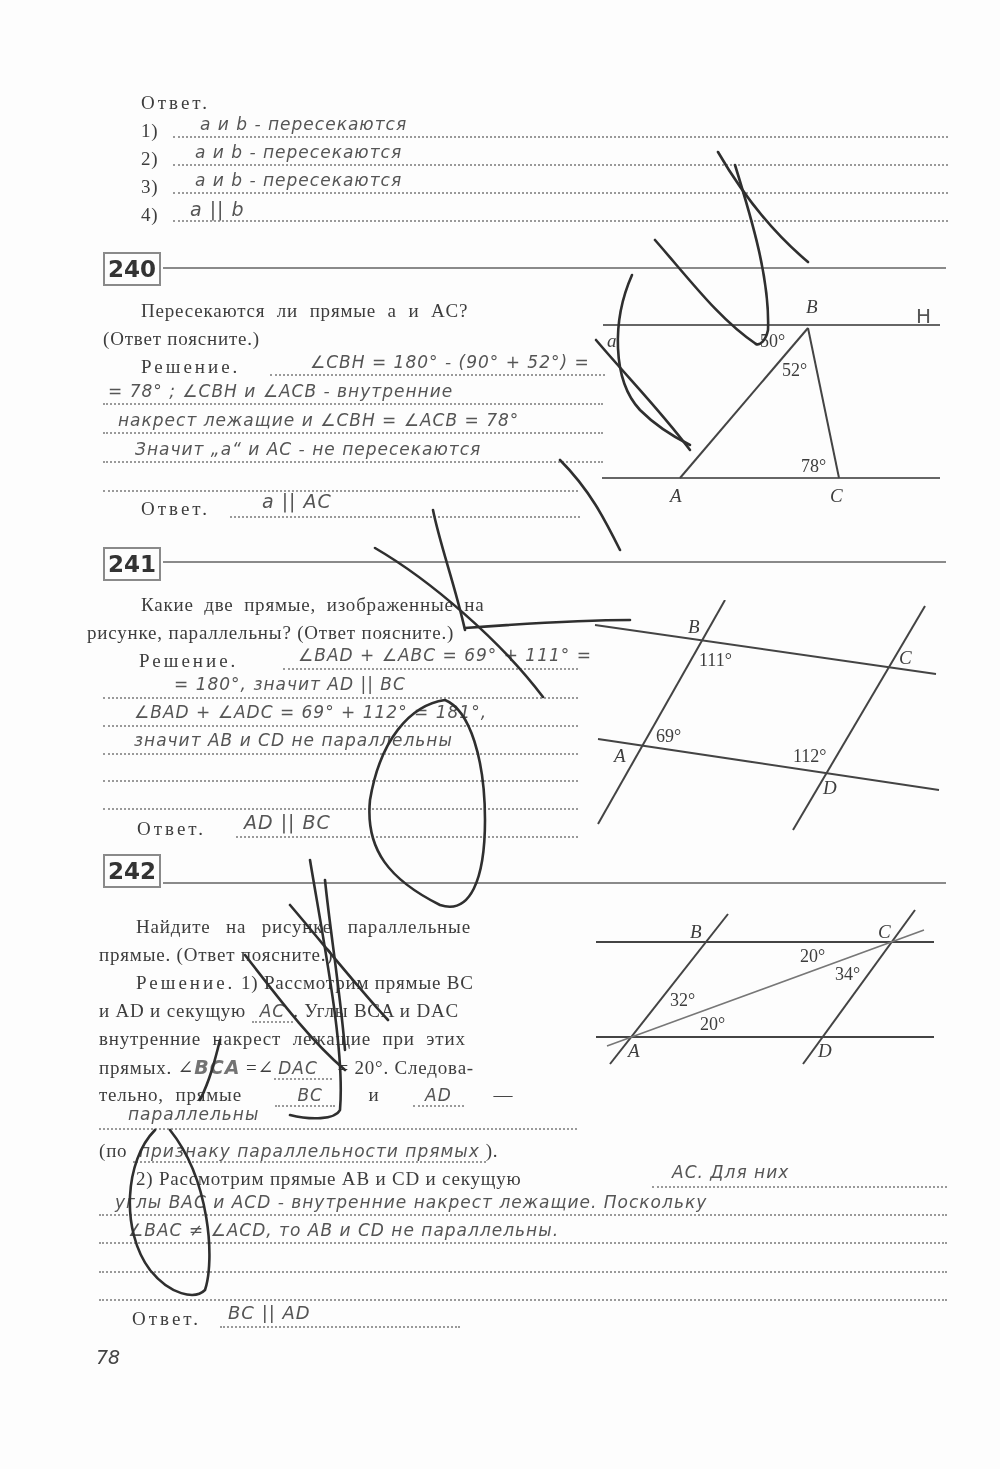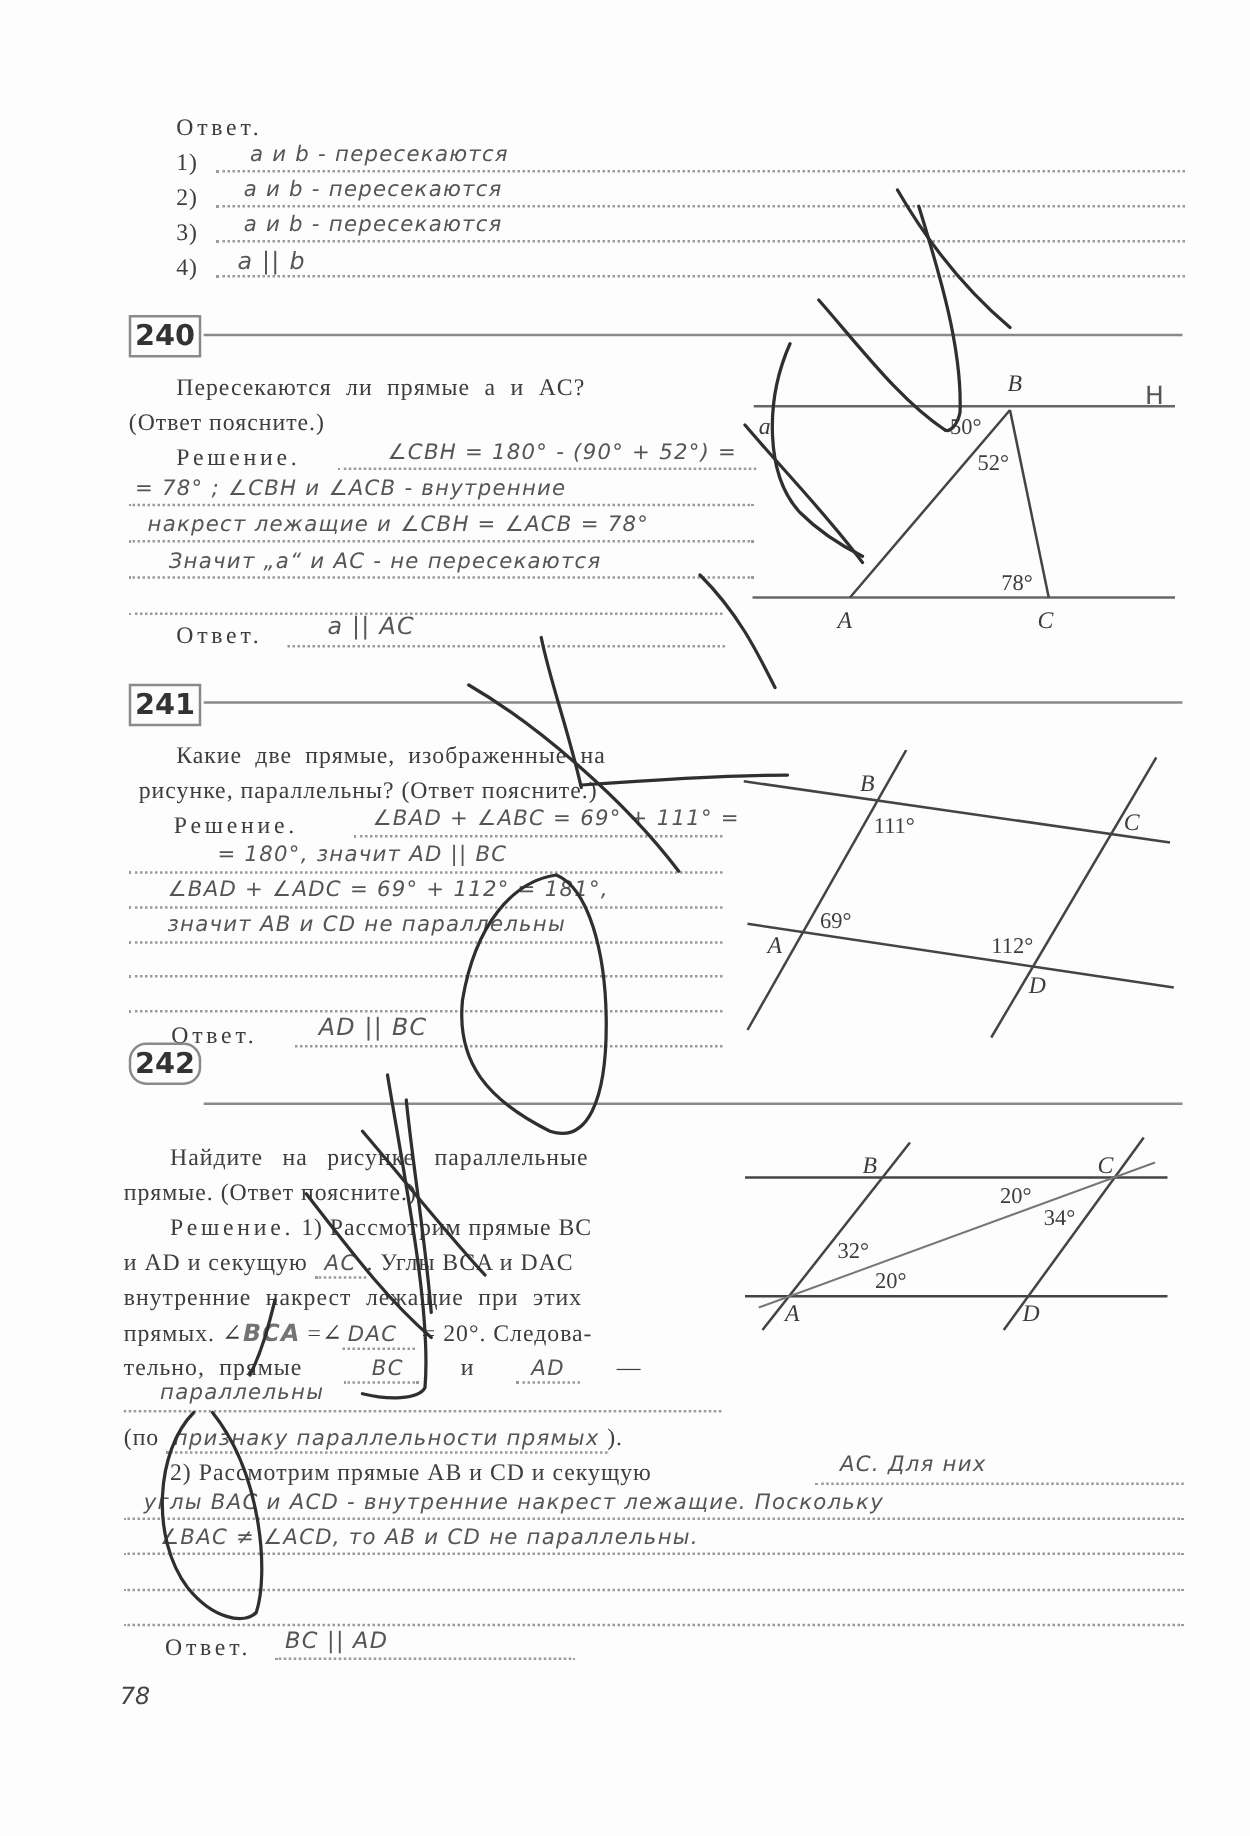--- a/index.html
+++ b/index.html
@@ -74,55 +74,55 @@
     <text x="80" y="217" font-size="19" font-style="italic">A</text>
     <text x="240" y="217" font-size="19" font-style="italic">C</text>
   </svg>
 </div>
 
 <div>
   <div class="numbox" style="left:103px;top:547px;">241</div>
   <div class="hline" style="left:163px;top:561px;width:783px;"></div>
 
   <div class="abs txt" style="left:141px;top:594px;word-spacing:5px;text-align:right;">Какие две прямые, изображенные на</div>
-  <div class="abs txt" style="left:111px;top:622px;">рисунке, параллельны? (Ответ поясните.)</div>
+  <div class="abs txt" style="left:87px;top:622px;">рисунке, параллельны? (Ответ поясните.)</div>
   <div class="abs txt spaced" style="left:139px;top:650px;">Решение.</div>
 
   <div class="dots" style="left:283px;top:668px;width:295px;"></div>
   <div class="abs hw" style="left:298px;top:645px;">∠BAD + ∠ABC = 69° + 111° =</div>
   <div class="dots" style="left:103px;top:697px;width:475px;"></div>
   <div class="abs hw" style="left:134px;top:674px;margin-left:40px;">= 180°, значит AD || BC</div>
   <div class="dots" style="left:103px;top:725px;width:475px;"></div>
   <div class="abs hw" style="left:134px;top:702px;">∠BAD + ∠ADC = 69° + 112° = 181°,</div>
   <div class="dots" style="left:103px;top:753px;width:475px;"></div>
   <div class="abs hw" style="left:134px;top:730px;">значит AB и CD не параллельны</div>
   <div class="dots" style="left:103px;top:780px;width:475px;"></div>
   <div class="dots" style="left:103px;top:808px;width:475px;"></div>
 
   <div class="abs txt spaced" style="left:137px;top:818px;">Ответ.</div>
   <div class="dots" style="left:236px;top:836px;width:342px;"></div>
-  <div class="abs hw" style="left:255px;top:811px;font-size:19px;text-align:center;">AD || BC</div>
+  <div class="abs hw" style="left:244px;top:811px;font-size:19px;text-align:center;">AD || BC</div>
 
   <svg class="abs" style="left:590px;top:600px;" width="360" height="235">
     <line x1="5" y1="25" x2="346" y2="74" stroke="#444" stroke-width="2"></line>
     <line x1="8" y1="139" x2="349" y2="190" stroke="#444" stroke-width="2"></line>
     <line x1="135" y1="0" x2="8" y2="224" stroke="#444" stroke-width="2"></line>
     <line x1="335" y1="6" x2="203" y2="230" stroke="#444" stroke-width="2"></line>
     <text x="98" y="33" font-size="19" font-style="italic">B</text>
     <text x="109" y="66" font-size="18">111°</text>
     <text x="309" y="64" font-size="19" font-style="italic">C</text>
     <text x="66" y="142" font-size="18">69°</text>
     <text x="24" y="162" font-size="19" font-style="italic">A</text>
     <text x="203" y="162" font-size="18">112°</text>
     <text x="233" y="194" font-size="19" font-style="italic">D</text>
   </svg>
 </div>
 
 <div>
-  <div class="numbox" style="left:103px;top:834px;border-radius:14px;">242</div>
+  <div class="numbox" style="left:103px;top:854px;">242</div>
   <div class="hline" style="left:163px;top:882px;width:783px;"></div>
 
   <div class="abs txt" style="left:136px;top:916px;word-spacing:10px;">Найдите на рисунке параллельные</div>
   <div class="abs txt" style="left:99px;top:944px;">прямые. (Ответ поясните.)</div>
 
   <div class="abs txt" style="left:136px;top:972px;">
     <span class="spaced">Решение.</span>
     <span>1) Рассмотрим прямые BC</span>
   </div>
   <div class="abs txt" style="left:99px;top:1000px;">

